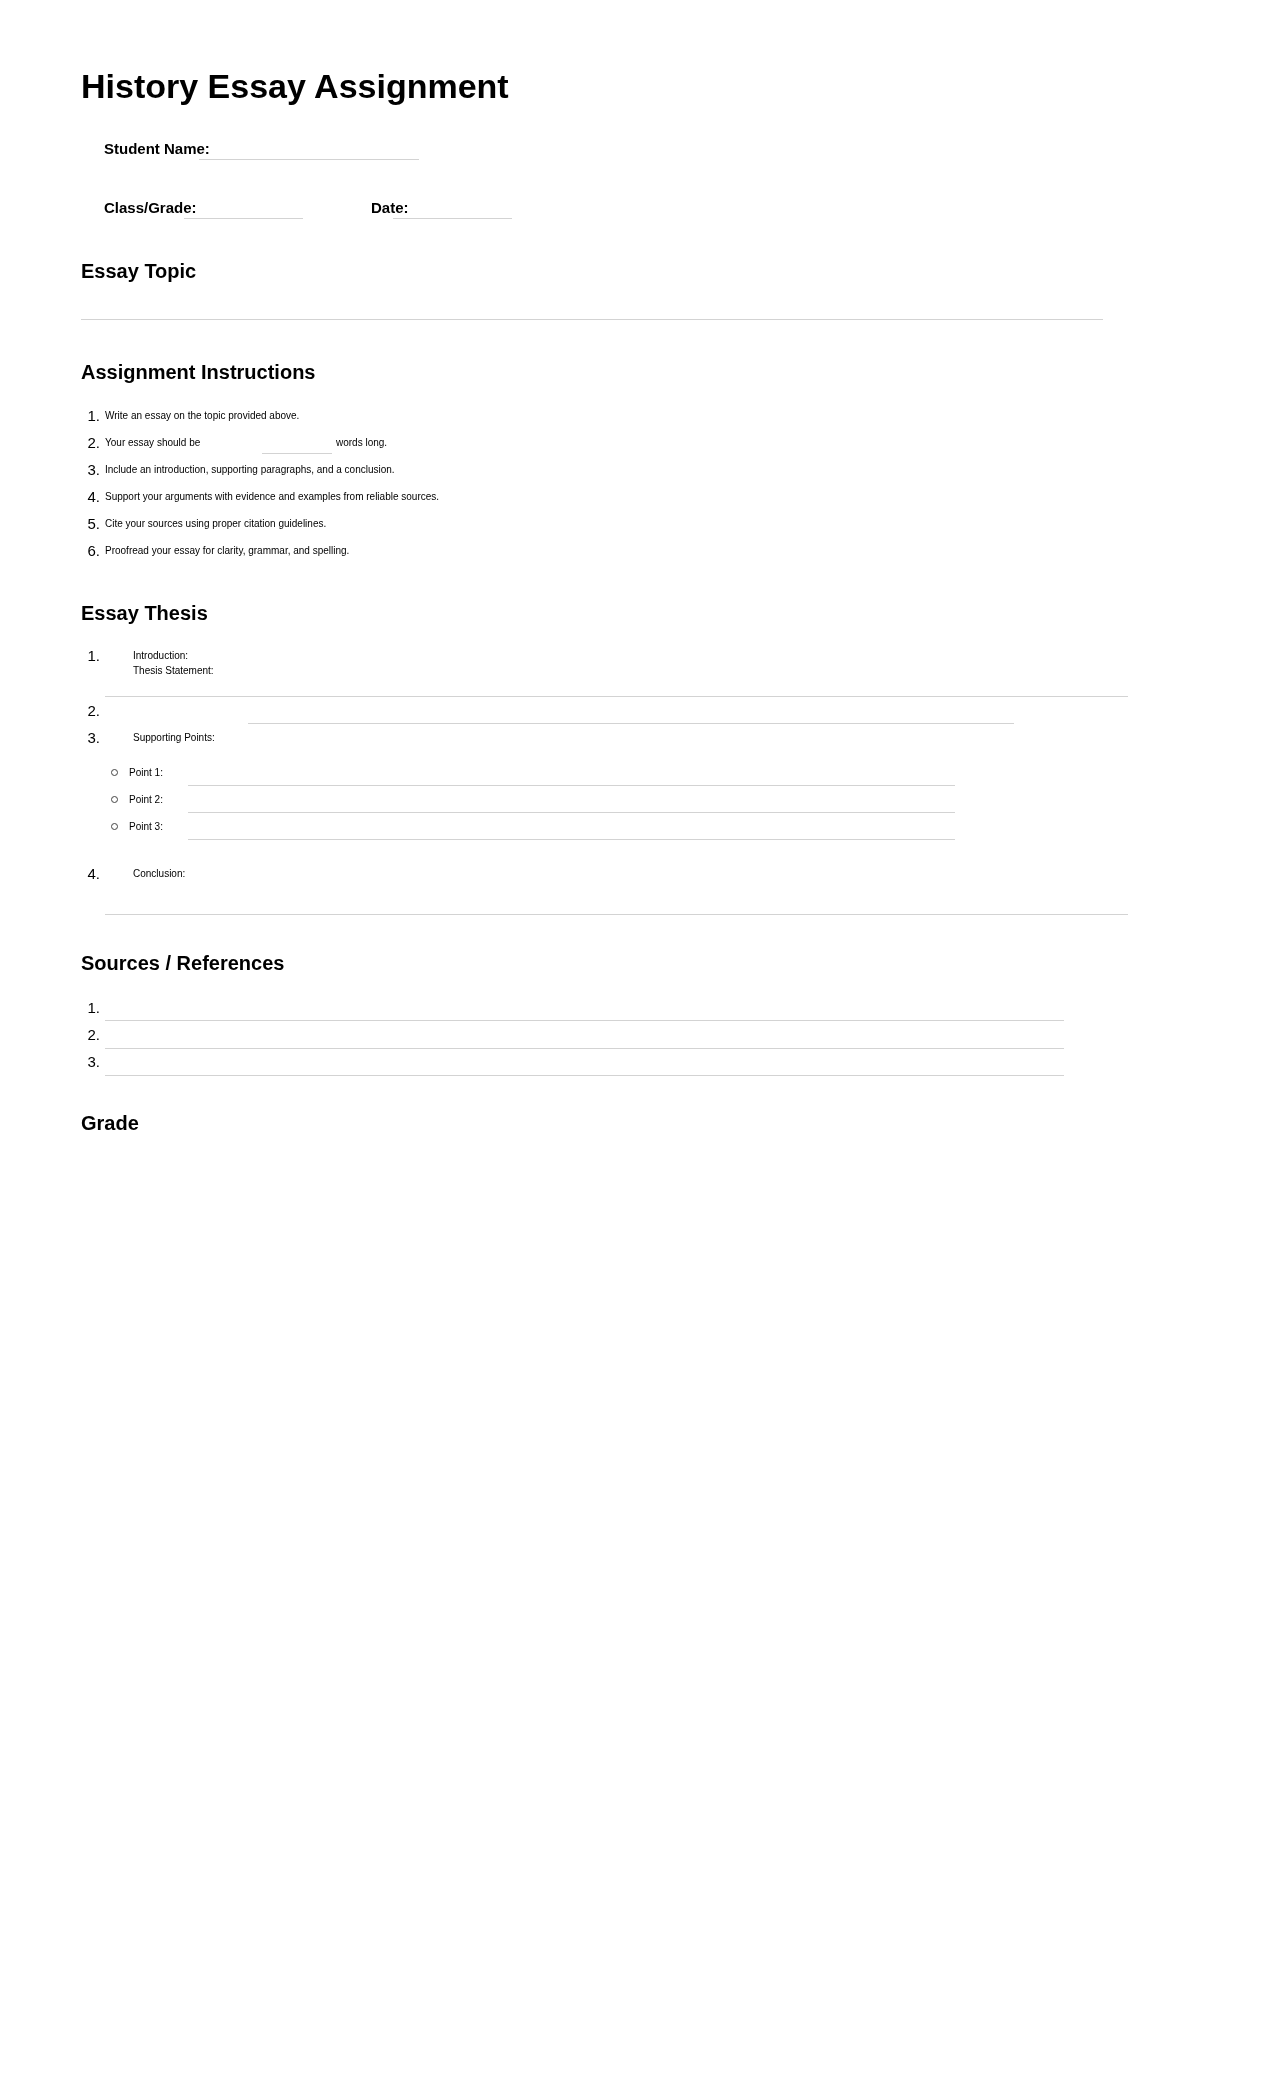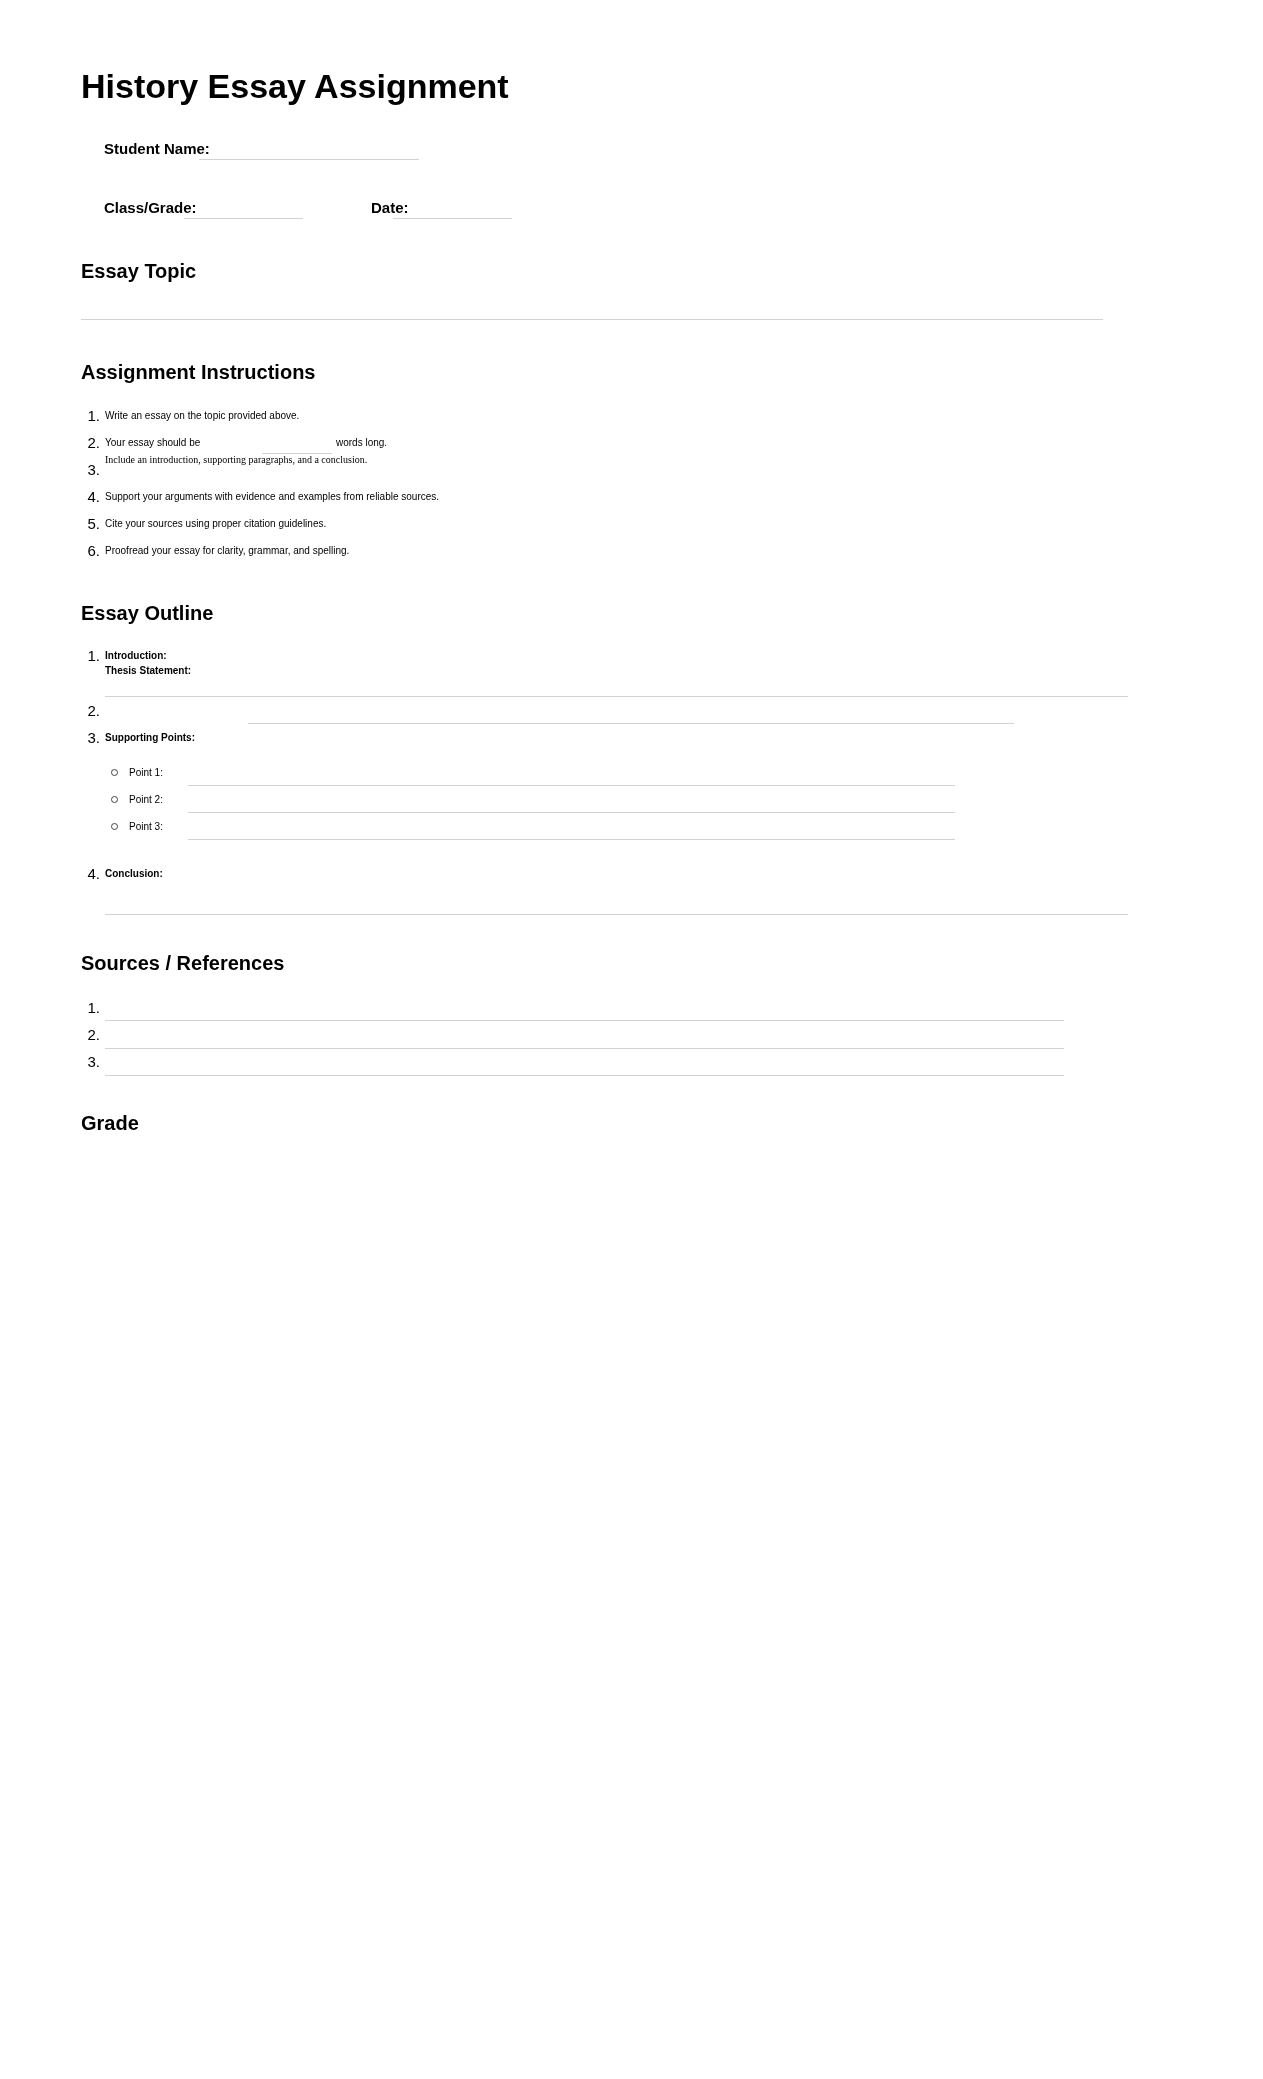--- a/index.html
+++ b/index.html
@@ -6,21 +6,21 @@
     body {
       width: 1263px; height: 2079px; position: relative; overflow: hidden;
       font-family: "Liberation Sans", sans-serif; color: #000000;
     }
     .abs { position: absolute; white-space: nowrap; }
     .title { left: 81px; top: 64px; font-size: 34px; font-weight: bold; line-height: 44px; }
     .field-label { font-size: 15px; font-weight: bold; line-height: 18px; margin-left: 23px; }
     .h2 { left: 81px; font-size: 20px; font-weight: bold; line-height: 24px; }
     .item { font-size: 10px; line-height: 18px; }
     .num { font-size: 15px; line-height: 18px; text-align: right; width: 16px; }
-    .bold { font-weight: bold; }
+    .bold { font-weight: normal; margin-left: 28px; }
     .line { position: absolute; height: 0; border-top: 1.5px solid #d3d3d3; }
     .bullet {
       position: absolute; width: 5px; height: 5px; border: 1.3px solid #444;
       border-radius: 50%; box-sizing: content-box;
     }
     .notes-area { position: absolute; left: 81px; top: 1150px; width: 1022px; height: 850px; border: none; }
   </style>
 </head>
 <body>
 
@@ -41,32 +41,32 @@
 
 <div class="abs num" style="left:84px; top:407px;">1.</div>
 <div class="abs item" style="left:105px; top:407px;">Write an essay on the topic provided above.</div>
 
 <div class="abs num" style="left:84px; top:434px;">2.</div>
 <div class="abs item" style="left:105px; top:434px;">Your essay should be</div>
 <div class="line" style="left:262px; top:453px; width:70px;"></div>
 <div class="abs item" style="left:336px; top:434px;">words long.</div>
 
 <div class="abs num" style="left:84px; top:461px;">3.</div>
-<div class="abs item" style="left:105px; top:451px;font-family:Liberation Serif, serif;">Include an introduction, supporting paragraphs, and a conclusion.</div>
+<div class="abs item" style="left:105px; top:461px;">Include an introduction, supporting paragraphs, and a conclusion.</div>
 
 <div class="abs num" style="left:84px; top:488px;">4.</div>
 <div class="abs item" style="left:105px; top:488px;">Support your arguments with evidence and examples from reliable sources.</div>
 
 <div class="abs num" style="left:84px; top:515px;">5.</div>
 <div class="abs item" style="left:105px; top:515px;">Cite your sources using proper citation guidelines.</div>
 
 <div class="abs num" style="left:84px; top:542px;">6.</div>
 <div class="abs item" style="left:105px; top:542px;">Proofread your essay for clarity, grammar, and spelling.</div>
 
-<div class="abs h2" style="top:601px;">Essay Outline</div>
+<div class="abs h2" style="top:601px;">Essay Thesis</div>
 
 <div class="abs num" style="left:84px; top:647px;">1.</div>
 <div class="abs item bold" style="left:105px; top:647px;">Introduction:</div>
 <div class="line" style="left:105px; top:696px; width:1023px;"></div>
 
 <div class="abs num" style="left:84px; top:702px;">2.</div>
 <div class="abs item bold" style="left:105px; top:662px;">Thesis Statement:</div>
 <div class="line" style="left:248px; top:723px; width:766px;"></div>
 
 <div class="abs num" style="left:84px; top:729px;">3.</div>

